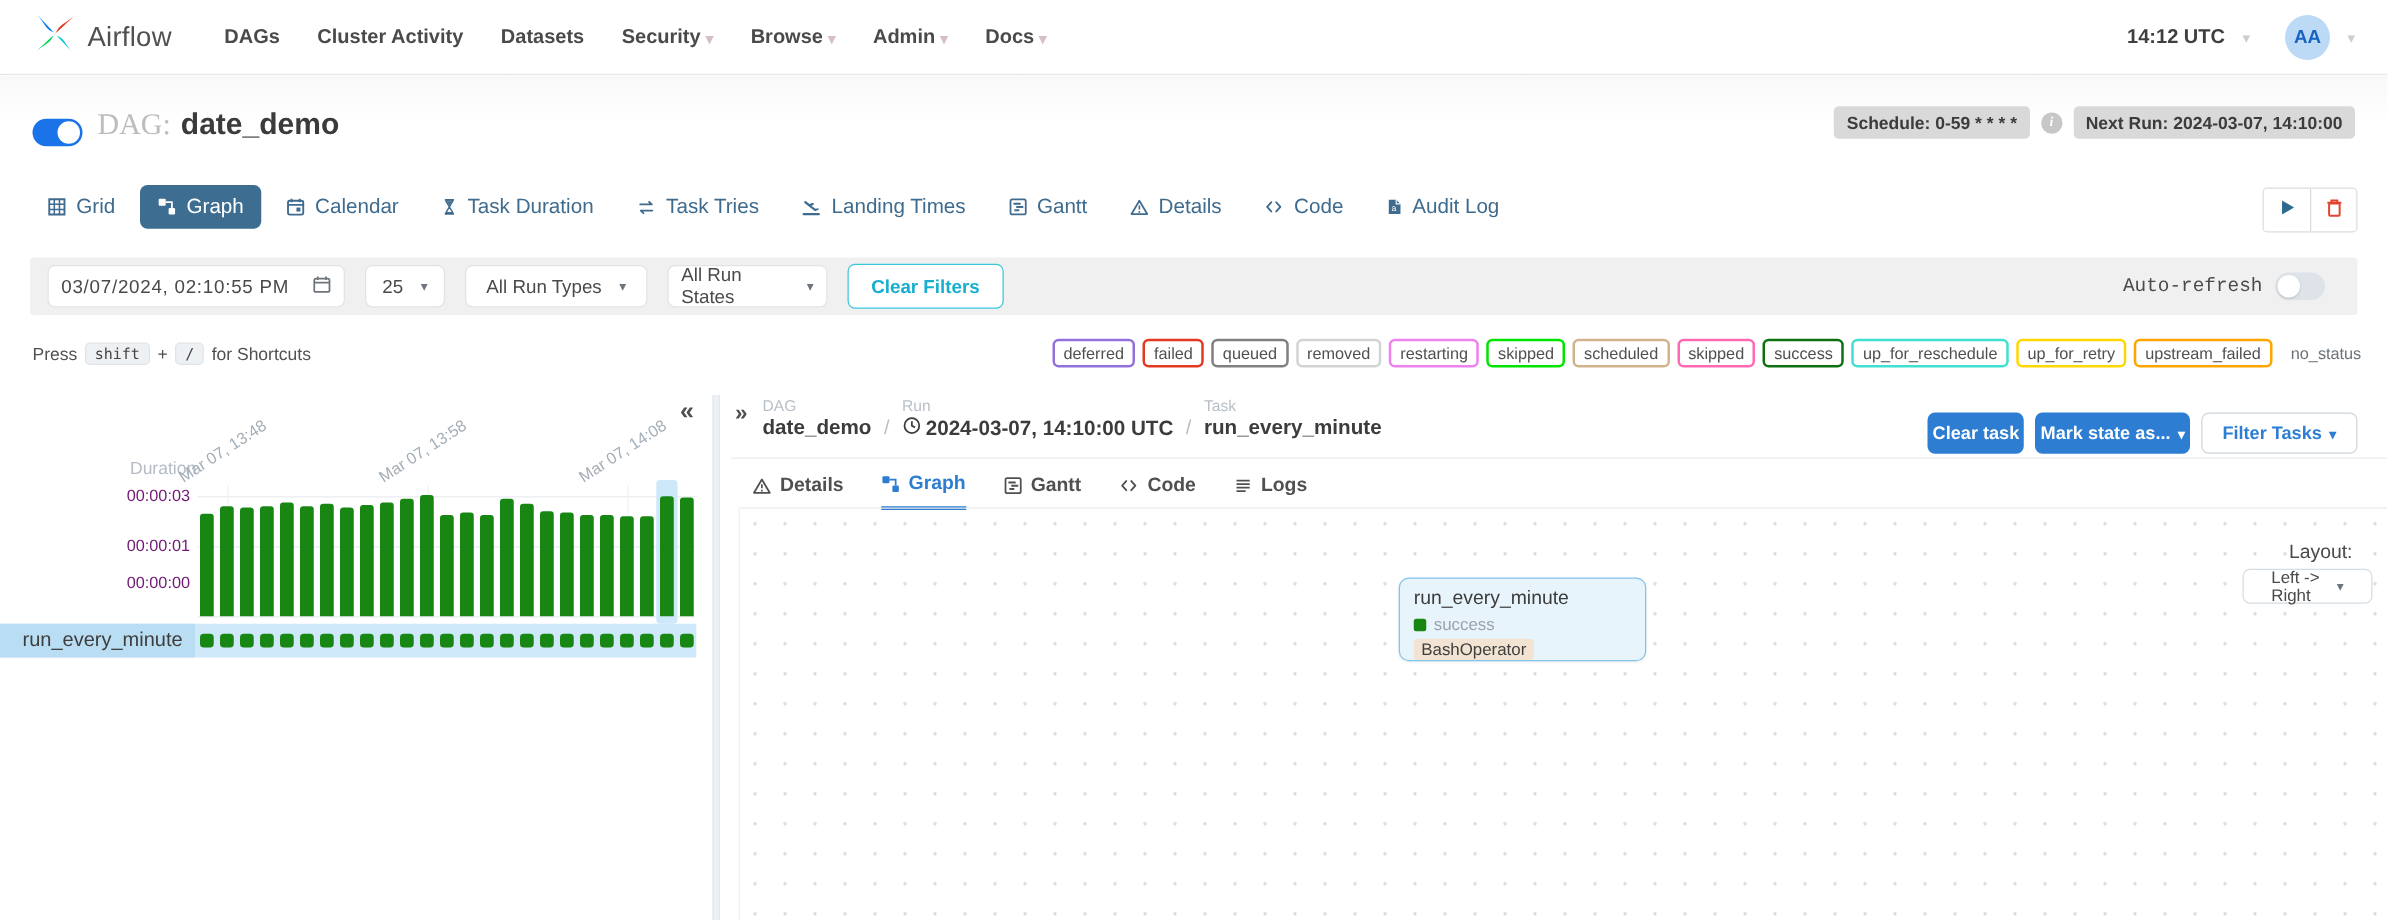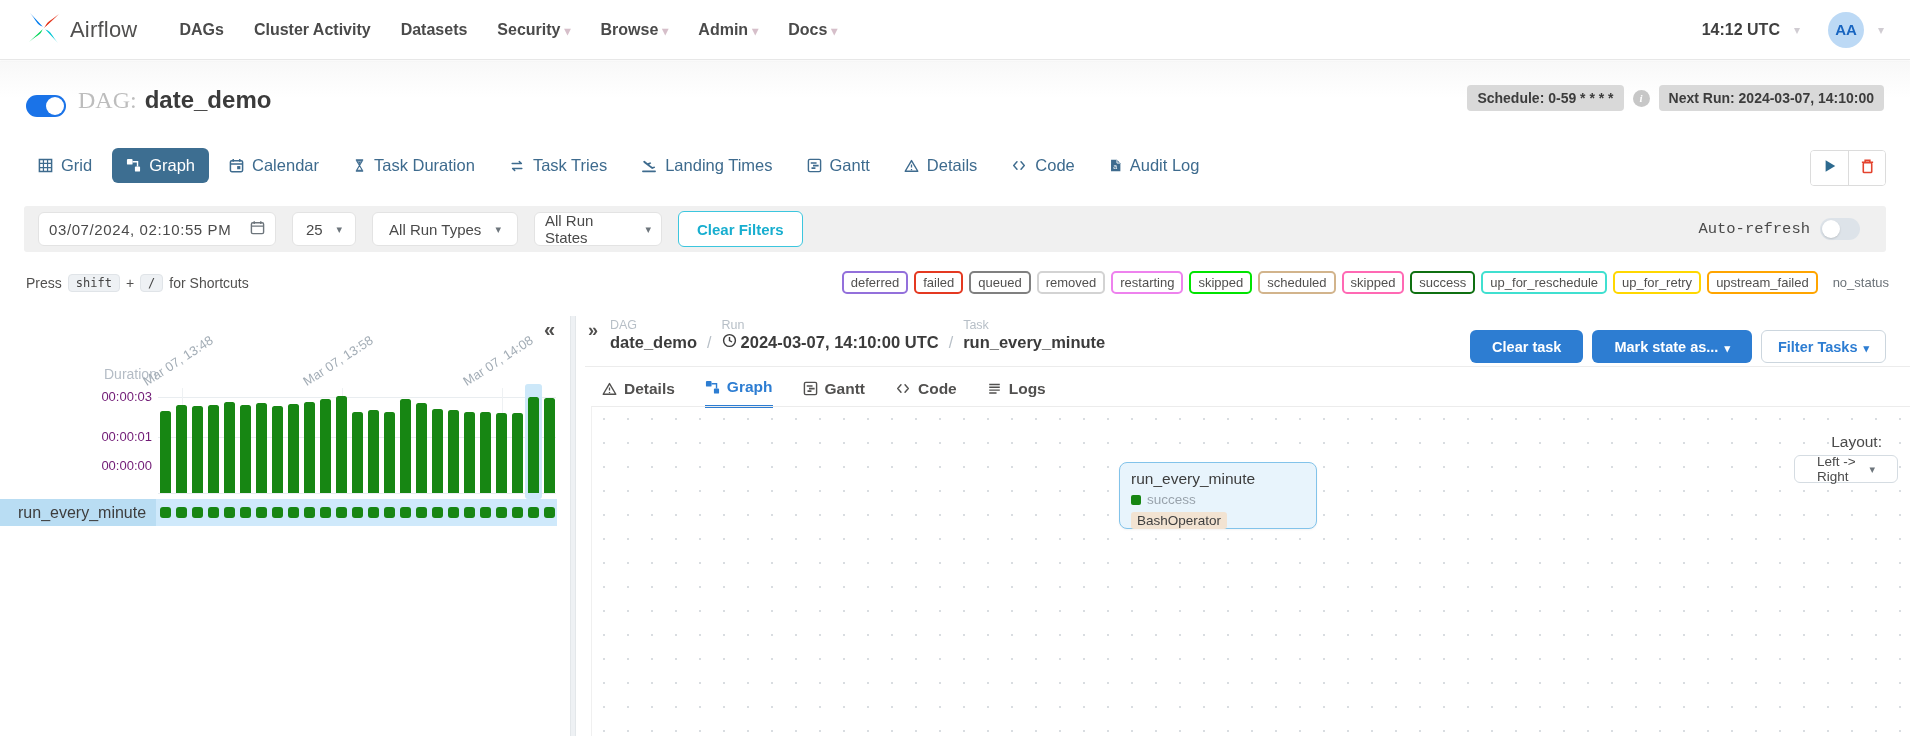--- a/index.html
+++ b/index.html
@@ -82,21 +82,21 @@
   #squares { position:absolute; left:160px; top:507px; display:flex; gap:5px; }
   .sq { width:11px; height:11px; border-radius:3px; cursor:pointer; }
 
   
   #expand-icon { position:absolute; left:588px; top:320px; font-size:18px; font-weight:700; color:#51504f; cursor:pointer; }
   #crumbs { position:absolute; left:610px; top:318px; display:flex; gap:10px; align-items:flex-start; }
   .crumb .lbl { font-size:12.5px; color:#b7bfc7; margin-bottom:1px; }
   .crumb .val { font-size:16.5px; font-weight:700; color:#3c3c3c; display:flex; align-items:center; gap:4px; }
   .crumb-sep { font-size:16px; color:#b7bfc7; margin-top:16px; }
   #detail-buttons { position:absolute; right:24px; top:330px; display:flex; gap:9px; }
-  .btn-blue { background:#2d7dd2; color:#fff; font-weight:700; font-size:14.5px; border:none; border-radius:6px; height:33px; padding:0 22px; cursor:pointer; }
+  .btn-blue { background:#2d7dd2; color:#fff; font-weight:700; font-size:14.5px; border:none; border-radius:6px; height:33px; padding:0 4px; cursor:pointer; }
   .btn-outline { background:#fff; color:#2d7dd2; font-weight:700; font-size:14.5px; border:1px solid #ccd6de; border-radius:6px; height:33px; padding:0 16px; cursor:pointer; }
   .btn-caret { font-size:11px; margin-left:6px; }
   #detail-hr { position:absolute; left:585px; top:366px; width:1325px; height:1px; background:#ececec; }
   #detail-tabs { position:absolute; left:602px; top:378px; display:flex; gap:30px; }
   .dtab { display:flex; align-items:center; gap:7px; font-size:15.5px; font-weight:700; color:#51504f; padding-bottom:9px; cursor:pointer; }
   .dtab.active { color:#2d7dd2; border-bottom:3px solid #2d7dd2; }
 
   #graph-canvas { position:absolute; left:591px; top:406px; width:1319px; height:330px;
                   border-top:1px solid #ececec; border-left:1px solid #f0f0f0;
                   background-image:radial-gradient(circle, #d9dde1 1.2px, transparent 1.4px); background-size:24px 24px; }

